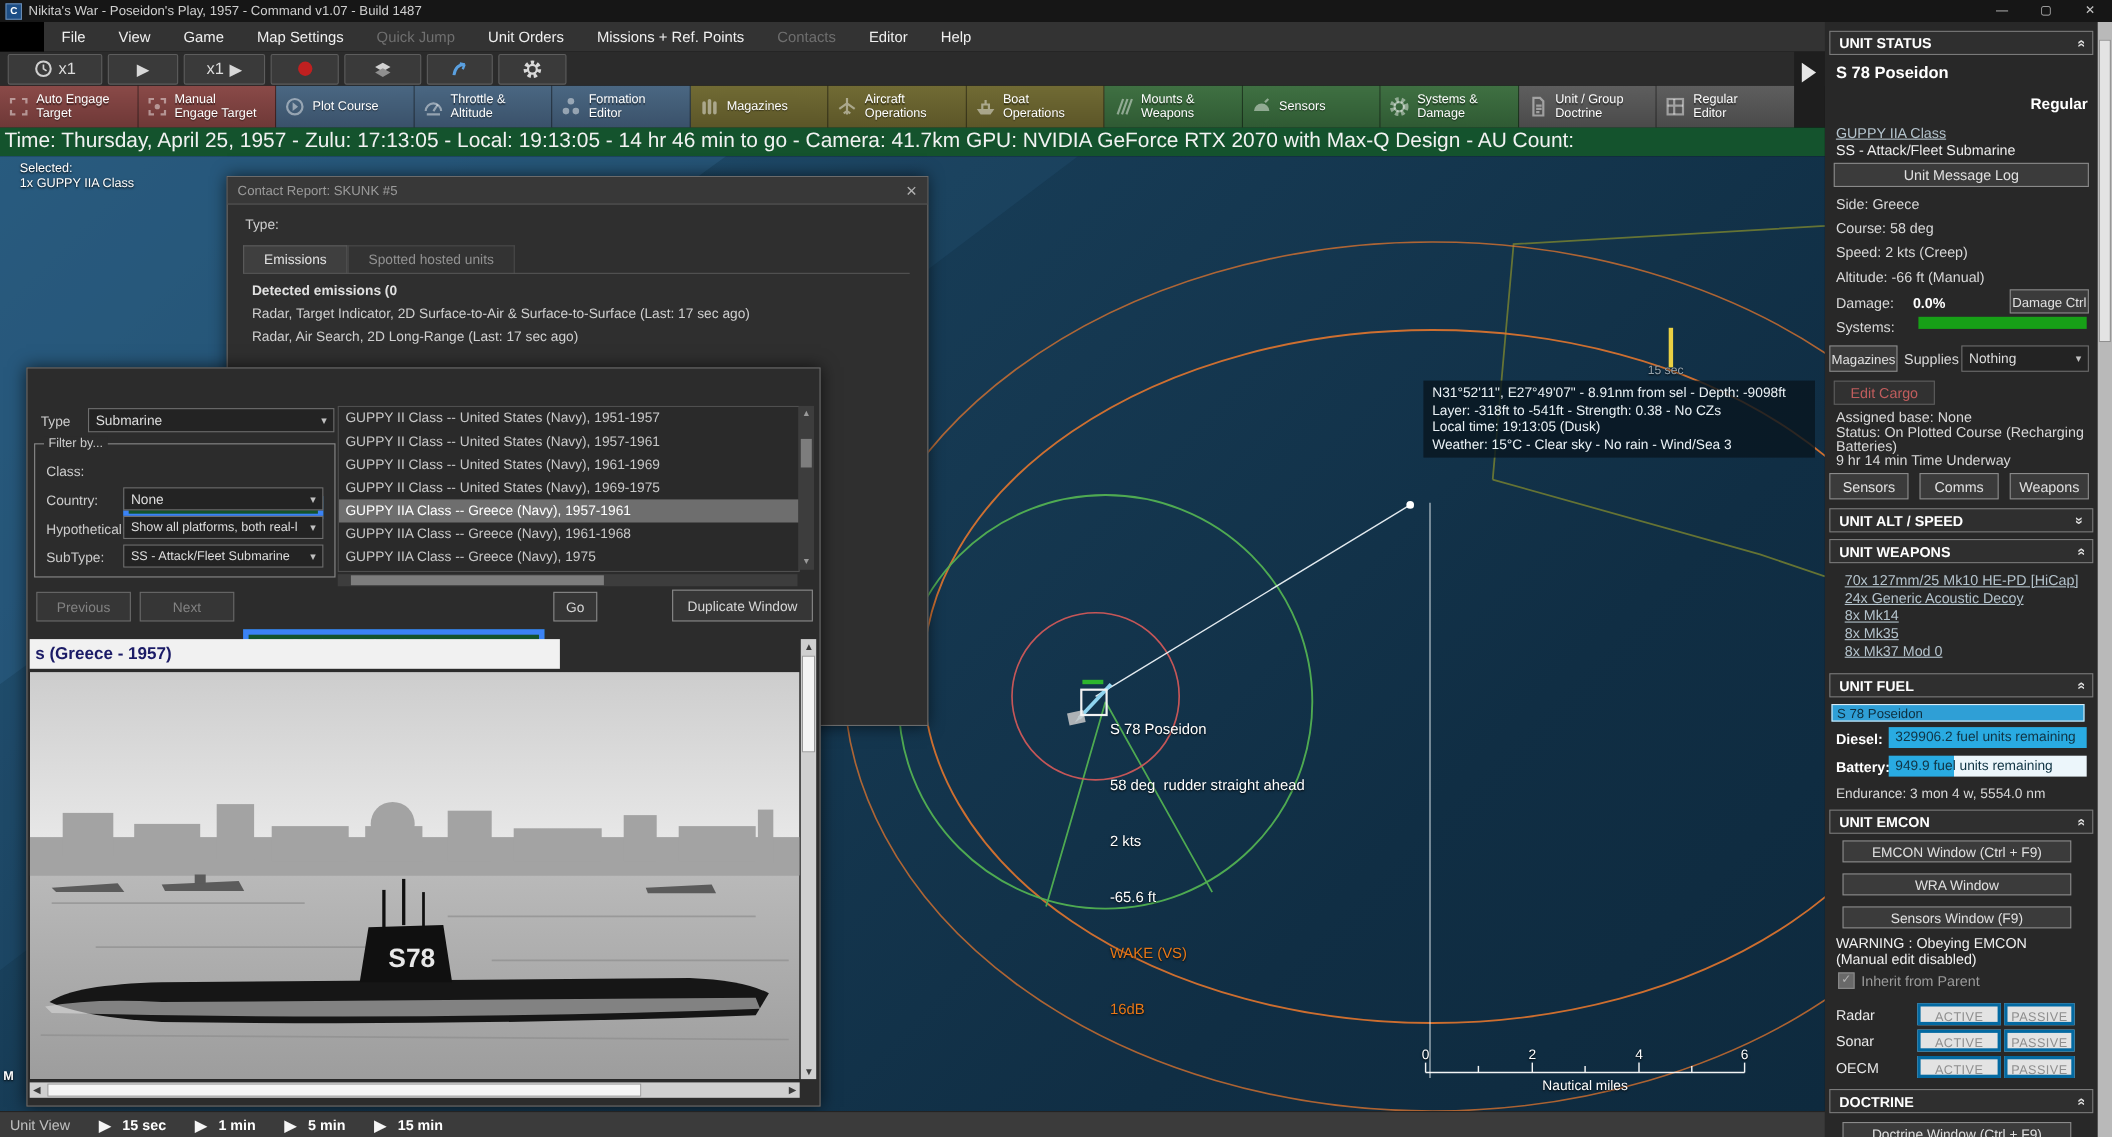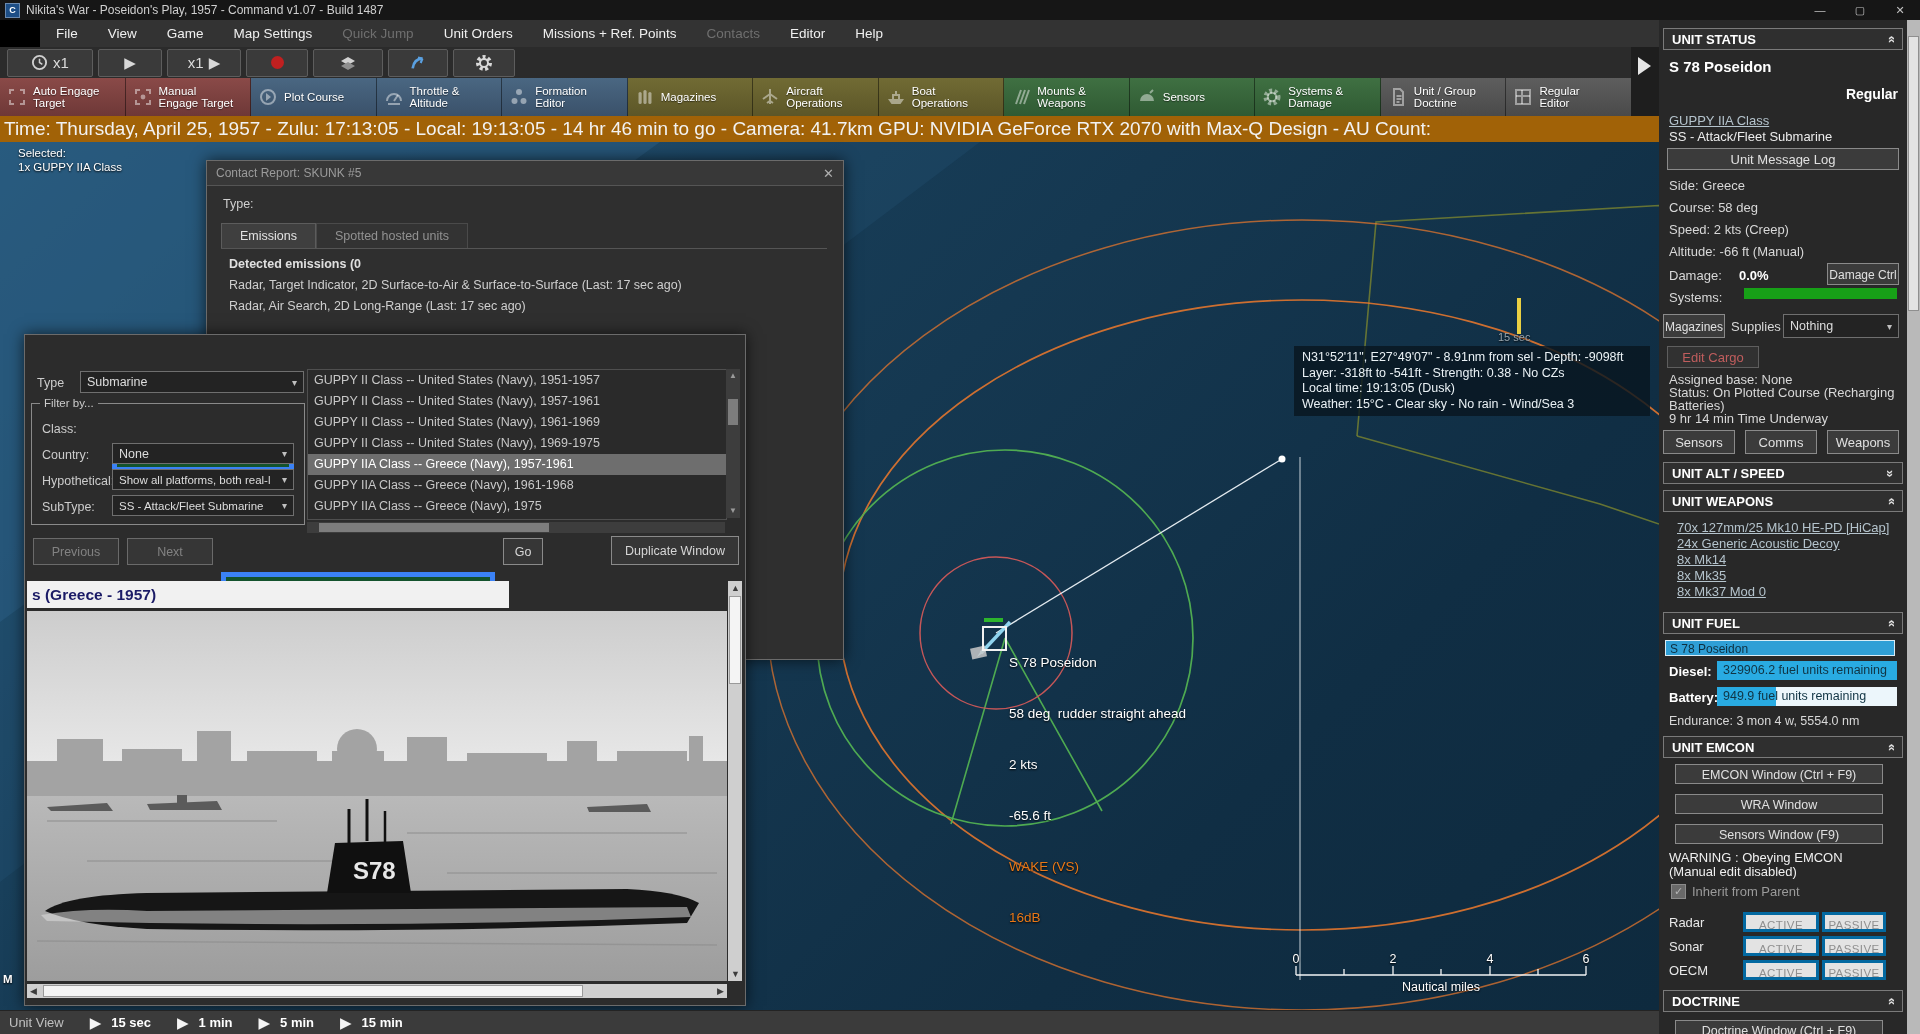--- a/index.html
+++ b/index.html
@@ -37,21 +37,21 @@
   .g-olive{background:linear-gradient(#716b34,#5c5628);}
   .g-green{background:linear-gradient(#3f7042,#2f5a33);}
   .g-gray{background:linear-gradient(#5e5e5e,#4a4a4a);}
   .ric{stroke:rgba(255,255,255,.45);fill:none;stroke-width:2;}
   .ricf{fill:rgba(255,255,255,.45);}
   .strip{left:1631px;top:47px;width:28px;height:69px;background:#1e1e1e;}
   .expander{left:1638px;top:57px;width:0;height:0;border-left:13px solid #e6e6e6;
             border-top:9px solid transparent;border-bottom:9px solid transparent;}
 
   
-  .timebar{left:0;top:116px;width:1659px;height:26px;background:#a16207;color:#f2f2f2;
+  .timebar{left:0;top:116px;width:1659px;height:26px;background:#14532d;color:#f2f2f2;
            font-size:19px;line-height:26px;padding-left:4px;white-space:nowrap;overflow:hidden;box-sizing:border-box;}
 
   
   .map{left:0;top:142px;width:1659px;height:868px;overflow:hidden;
        background:linear-gradient(135deg,#245678 0%,#173c56 35%,#102e44 75%,#0e2a3e 100%);}
   .map svg.overlay{position:absolute;left:0;top:0;}
   .maplabel{position:absolute;color:#fff;font-size:11.5px;text-shadow:0 1px 2px #000;}
   .unitlabel{position:absolute;left:1009px;top:478px;font-size:13.5px;line-height:17px;color:#fff;
              text-shadow:0 1px 2px #000;white-space:pre;}
   .sig{color:#e87818;}

